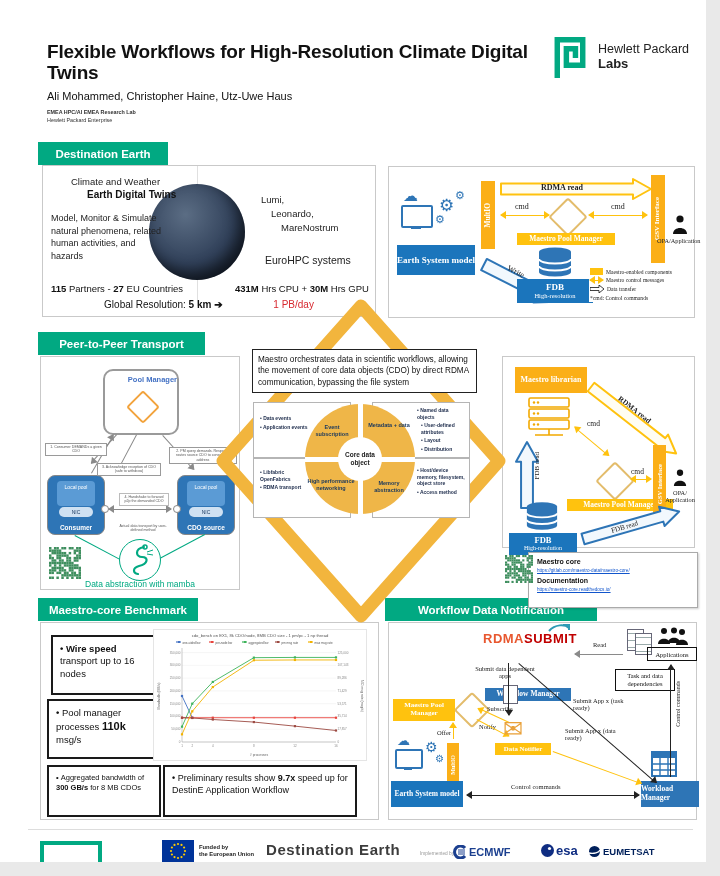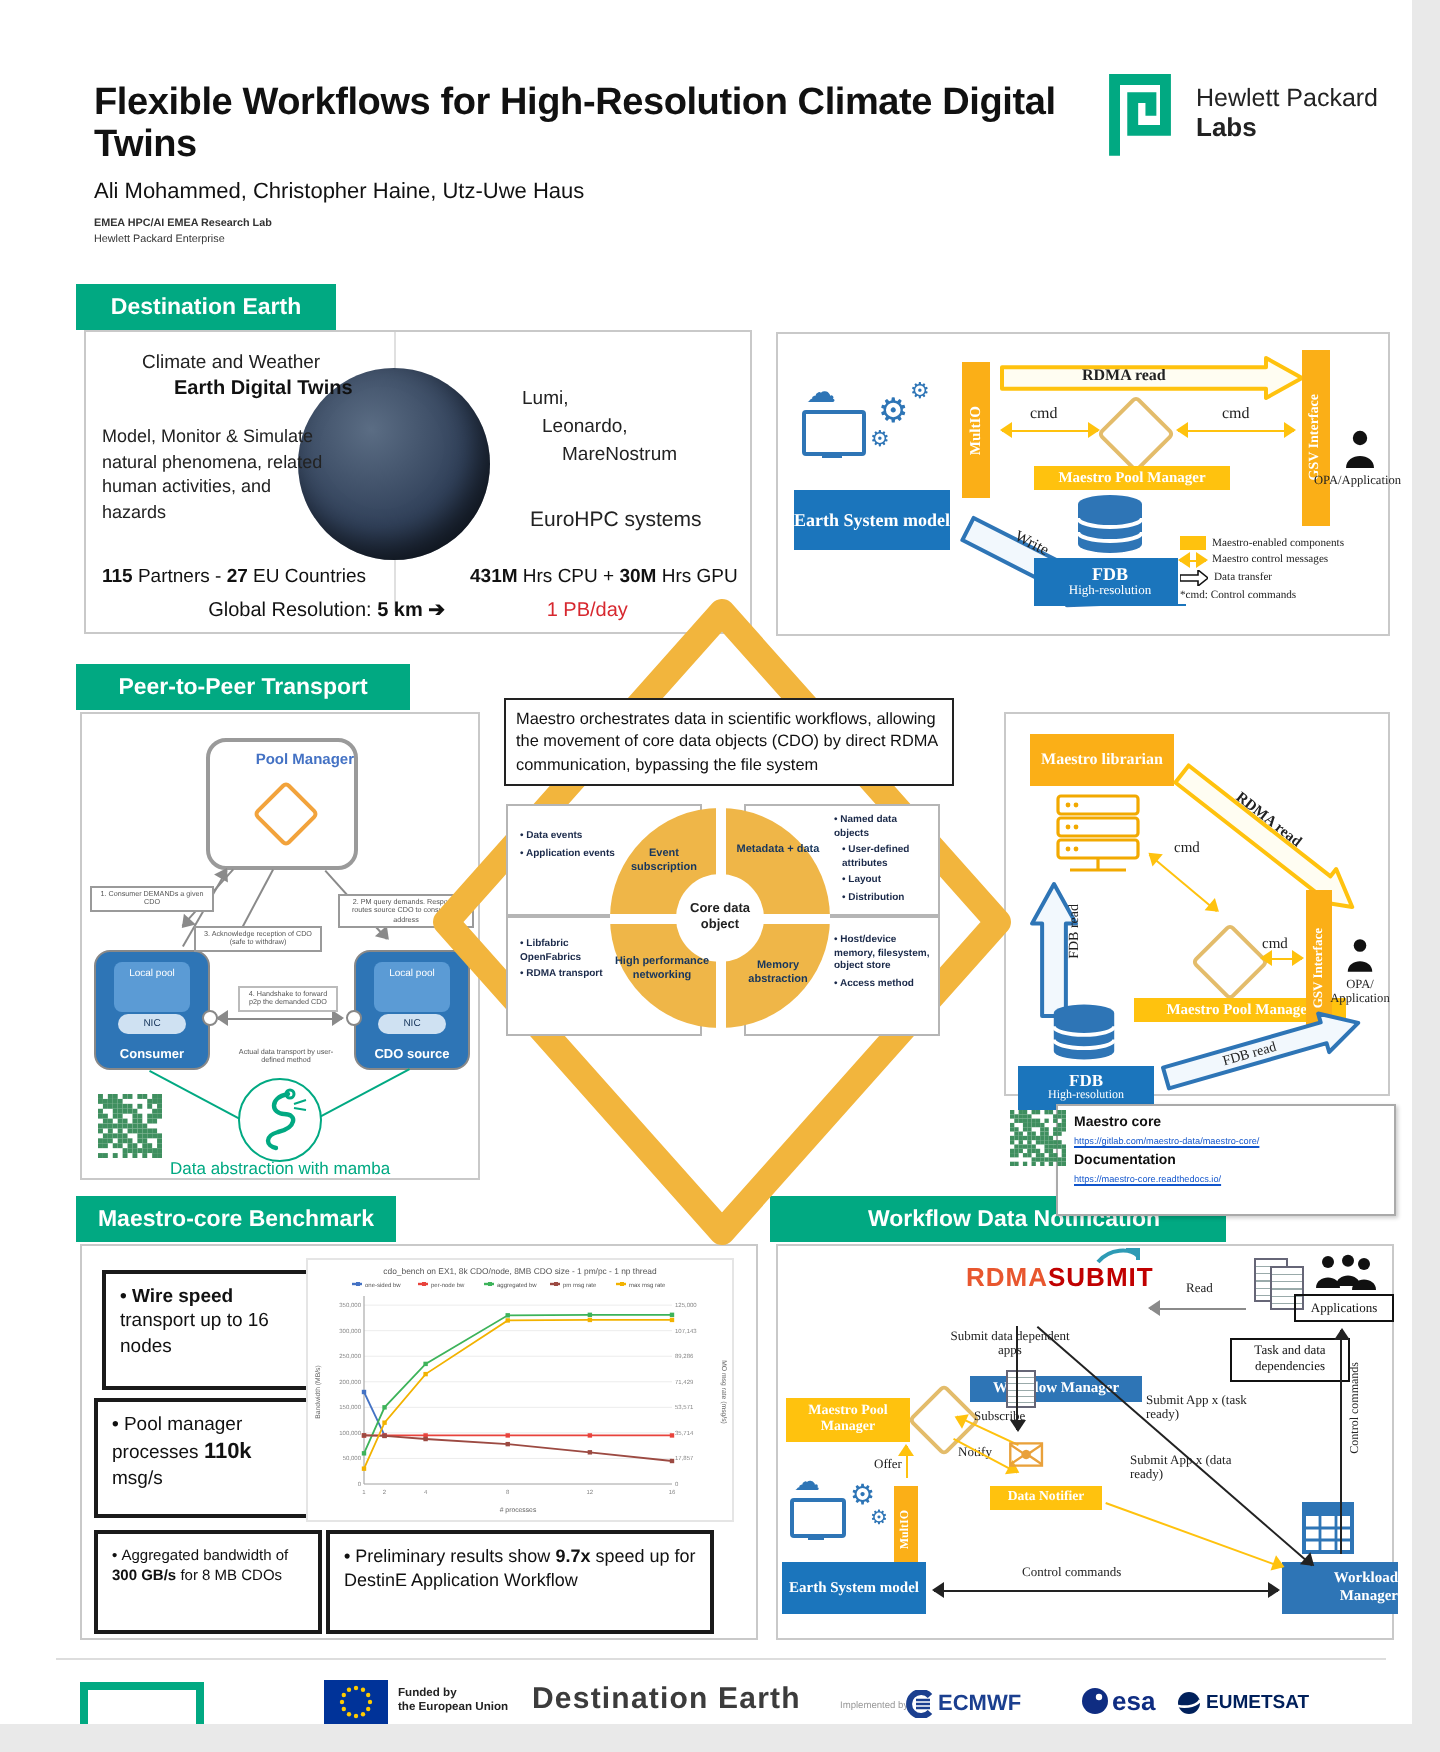--- a/index.html
+++ b/index.html
@@ -1,20 +1,20 @@
 <!DOCTYPE html>
 <html><head>
 <meta charset="utf-8">
 <style>
   html,body{margin:0;padding:0;background:#e9e9e9;}
   #poster{position:relative;width:706px;height:862px;background:#fff;font-family:"Liberation Sans",sans-serif;overflow:hidden;color:#111;}
   .abs{position:absolute;}
   .badge{position:absolute;height:23px;background:#01A982;color:#fff;font-weight:700;font-size:11.5px;display:flex;align-items:center;justify-content:center;z-index:4;}
   .panel{position:absolute;background:#fff;border:1px solid #c9c9c9;z-index:2;}
-  .bluebox{position:absolute;background:#1B75BC;color:#fff;font-family:"Liberation Serif",serif;font-weight:700;display:flex;align-items:center;justify-content:center;text-align:right;line-height:1.15;}
+  .bluebox{position:absolute;background:#1B75BC;color:#fff;font-family:"Liberation Serif",serif;font-weight:700;display:flex;align-items:center;justify-content:center;text-align:left;line-height:1.15;}
   .orangebox{position:absolute;background:#FBAF17;color:#fff;font-family:"Liberation Serif",serif;font-weight:700;display:flex;align-items:center;justify-content:center;text-align:center;line-height:1.1;}
   .vtext{writing-mode:vertical-rl;transform:rotate(180deg);}
   .dmnd{position:absolute;border:2px solid #E3BC6B;background:#fff;transform:rotate(45deg);border-radius:3px;}
   .aline{position:absolute;--c:#FFC20E;height:0;border-top:1.6px solid var(--c);transform-origin:0 0;}
   .aline.gray{--c:#8a8a8a;}
   .aline.black{--c:#222;}
   .aline.green{--c:#01A982;}
   .aline.hs::before{content:"";position:absolute;left:-1px;top:-4.8px;border:4px solid transparent;border-left-width:0;border-right:6px solid var(--c);}
   .aline.he::after{content:"";position:absolute;right:-1px;top:-4.8px;border:4px solid transparent;border-right-width:0;border-left:6px solid var(--c);}
   .barrow{position:absolute;transform-origin:0 50%;}
@@ -603,21 +603,21 @@
           <polyline points="28,104.33333333333333 38.266666666666666,81.33333333333334 58.8,57.05555555555556 99.86666666666667,30.22222222222223 140.93333333333334,29.96666666666667 182,29.96666666666667" fill="none" stroke="#F2B200" stroke-width="0.9"></polyline>
           <rect x="26.9" y="103.23333333333333" width="2.2" height="2.2" fill="#F2B200"></rect>
           <rect x="37.166666666666664" y="80.23333333333335" width="2.2" height="2.2" fill="#F2B200"></rect>
           <rect x="57.699999999999996" y="55.955555555555556" width="2.2" height="2.2" fill="#F2B200"></rect>
           <rect x="98.76666666666668" y="29.122222222222227" width="2.2" height="2.2" fill="#F2B200"></rect>
           <rect x="139.83333333333334" y="28.866666666666667" width="2.2" height="2.2" fill="#F2B200"></rect>
           <rect x="180.9" y="28.866666666666667" width="2.2" height="2.2" fill="#F2B200"></rect>
         </svg></div>
   </div>
 
-  <div class="badge" style="left:385px;top:598px;width:212px;padding-left:16px;">Workflow Data Notification</div>
+  <div class="badge" style="left:385px;top:598px;width:212px;">Workflow Data Notification</div>
   <div class="panel" style="left:388px;top:622px;width:307px;height:196px;">
     <svg class="abs" style="left:158px;top:0px;" width="24" height="10" viewBox="0 0 24 10">
         <path d="M2 8 c6 -7 16 -7 20 -3 M16 2 h6 v5" fill="none" stroke="#2E9BB5" stroke-width="2"></path>
       </svg>
     <div class="abs" style="left:94px;top:8px;font-size:13px;font-weight:800;letter-spacing:0.5px;"><span style="color:#E8572F;">RDMA</span><span style="color:#C00000;">SUBMIT</span></div>
     <div class="bluebox" style="left:96px;top:25px;width:86px;height:13px;font-size:7.5px;background:#2E75B6;margin-top:40px;">Workflow Manager</div>
     <div class="aline gray hs" style="left:186px;top:31px;width:48px;"></div>
     <div class="alabel" style="left:204px;top:18px;font-size:6.5px;">Read</div>
     <div class="abs" style="left:238px;top:6px;width:15px;height:20px;background:repeating-linear-gradient(#fff 0 3px,#9aa 3px 3.6px);border:1px solid #667;"></div>
     <div class="abs" style="left:246px;top:10px;width:15px;height:20px;background:repeating-linear-gradient(#fff 0 3px,#9aa 3px 3.6px);border:1px solid #667;"></div>

